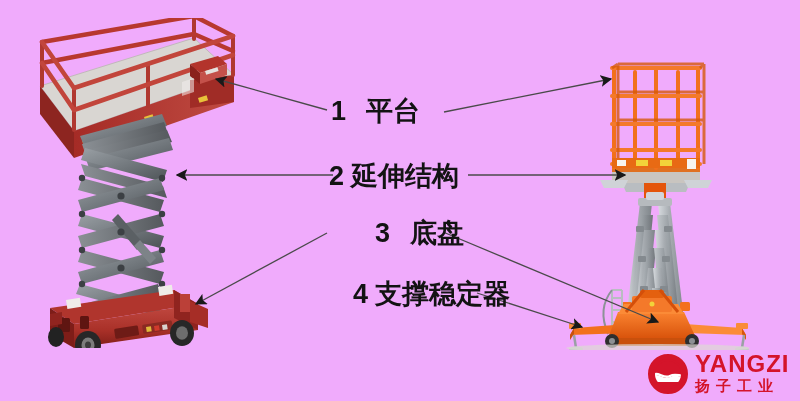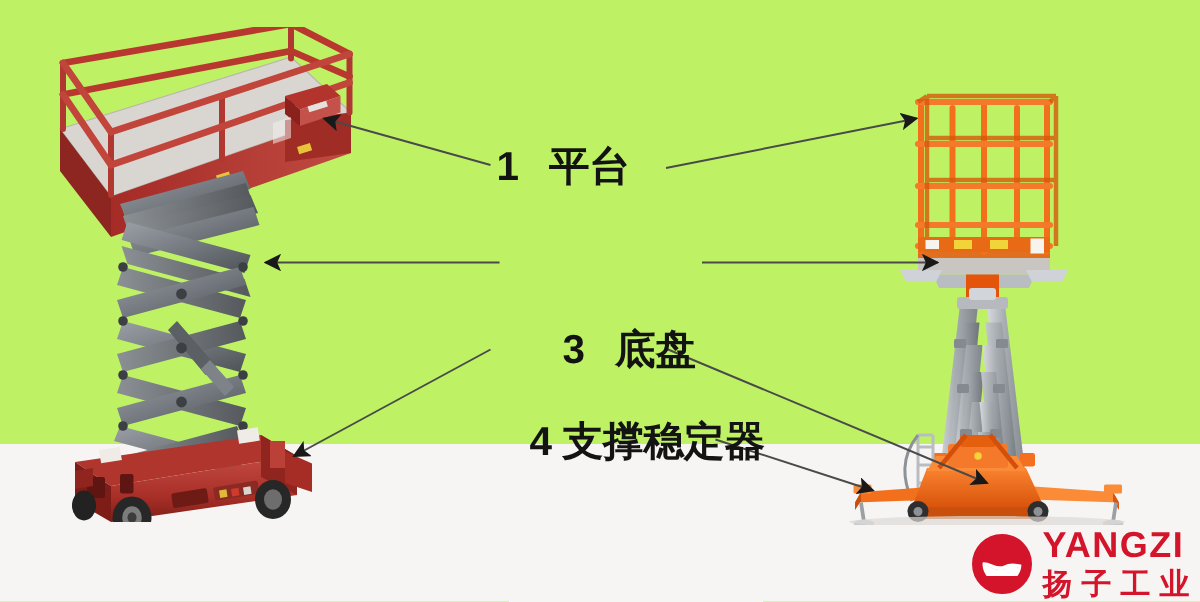--- a/index.html
+++ b/index.html
@@ -2,21 +2,21 @@
 <html><head>
 <meta charset="utf-8">
 <style>
   html,body{margin:0;padding:0;}
   body{
     width:800px;height:401px;
     background:#f7f5f3;
     font-family:"Liberation Sans","DejaVu Sans",sans-serif;
     overflow:hidden;
   }
-  #stage{position:relative;width:800px;height:296px;background:#bef264;}
+  #stage{position:relative;width:800px;height:401px;background:#f0abfc;}
 
   
   .label{
     position:absolute;
     font-weight:bold;
     color:#131313;
     white-space:nowrap;
     letter-spacing:0px;
     z-index:40;
   }
@@ -61,22 +61,22 @@
   #logo .mark .wave{
     position:absolute;left:-2px;top:11px;width:34px;height:10px;
   }
   #logo .txt{display:flex;flex-direction:column;line-height:1;}
   #logo .en{
     font-family:"Liberation Sans",sans-serif;
     font-size:24px;font-weight:bold;color:#d4142a;
     letter-spacing:1px;
   }
   #logo .cn{
-    font-family:Liberation Serif, serif;
-    font-size:20px;font-weight:bold;color:#d4142a;
+    font-family:Liberation Mono, monospace;
+    font-size:15px;font-weight:bold;color:#d4142a;
     letter-spacing:6px;margin-top:4px;
   }
 </style>
 </head>
 <body>
 
 <div id="stage">
 
   <div class="machine" id="scissor">
     <svg width="240" height="330" viewBox="0 0 240 330" xmlns="http://www.w3.org/2000/svg">
@@ -400,20 +400,23 @@
       <line x1="468" y1="175" x2="625" y2="175"></line>
       <line x1="327" y1="233" x2="196" y2="304"></line>
       <line x1="443" y1="232" x2="658" y2="322"></line>
       <line x1="477" y1="293" x2="582" y2="327"></line>
     </g>
   </svg>
 
   <div class="label" id="label-1">
     <span class="num">1</span><span class="gap"></span><span class="cn">平台</span>
   </div>
+  <div class="label" id="label-2">
+    <span class="num">2</span><span class="gap"></span><span class="cn">延伸结构</span>
+  </div>
   <div class="label" id="label-3">
     <span class="num">3</span><span class="gap"></span><span class="cn">底盘</span>
   </div>
   <div class="label" id="label-4">
     <span class="num">4</span><span class="gap"></span><span class="cn">支撑稳定器</span>
   </div>
 
   <div id="logo">
     <div class="mark">
       <div class="inner">

